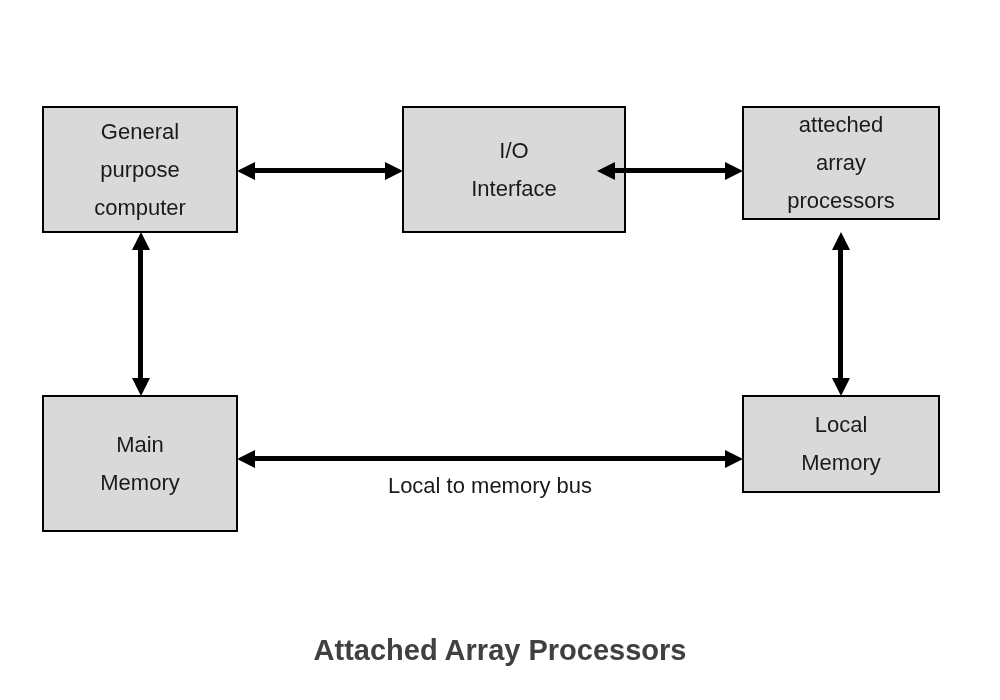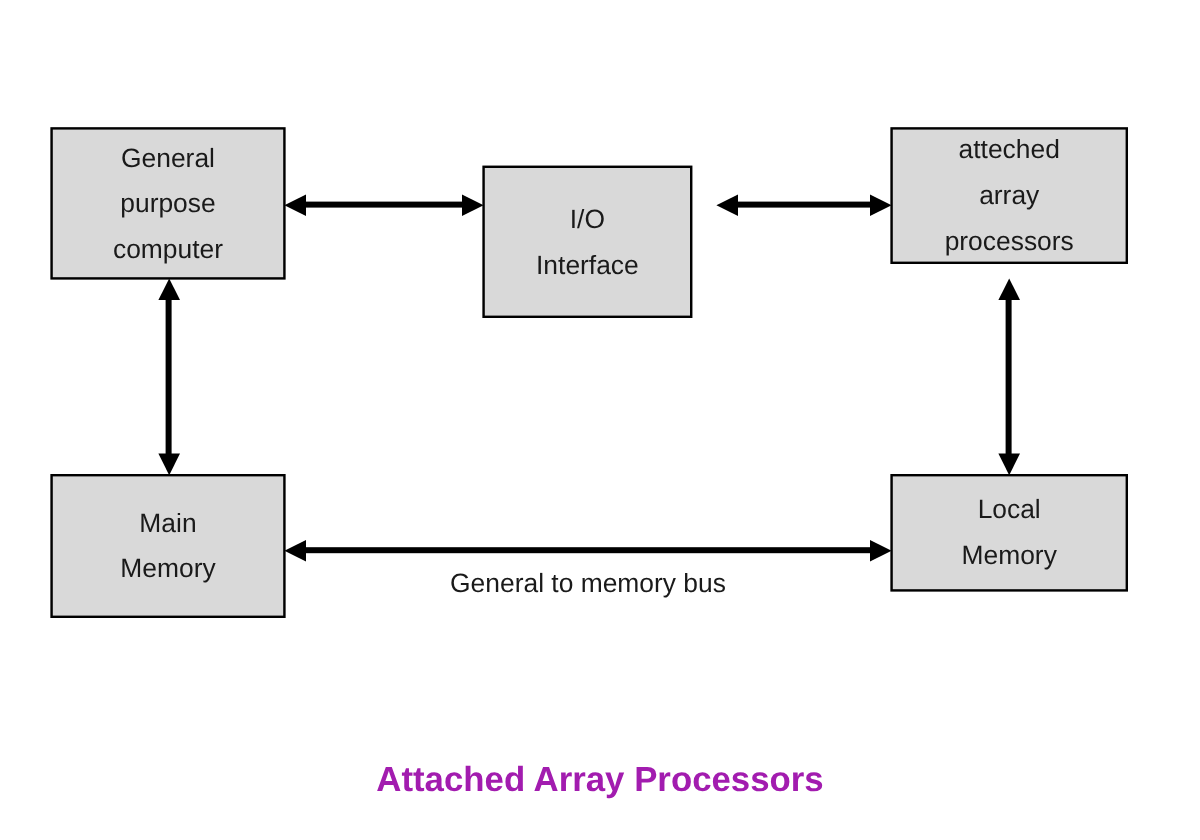--- a/index.html
+++ b/index.html
@@ -72,28 +72,28 @@
   .bus-label-bottom { top: 473px; }
 
   .diagram-title {
     position: absolute;
     left: 0;
     width: 1000px;
     top: 634px;
     text-align: center;
     font-size: 29px;
     font-weight: 700;
-    color: #a21caf;
+    color: #404040;
   }
 
   
   .box-gpc { left: 42px;  top: 106px; width: 196px; height: 127px; }
-  .box-io  { left: 402px; top: 106px; width: 175px; height: 127px; margin-top: 32px; }
+  .box-io  { left: 402px; top: 106px; width: 224px; height: 127px; }
   .box-aap { left: 742px; top: 106px; width: 198px; height: 114px; }
-  .box-mm  { left: 42px;  top: 395px; width: 196px; height: 120px; }
+  .box-mm  { left: 42px;  top: 395px; width: 196px; height: 137px; }
   .box-lm  { left: 742px; top: 395px; width: 198px; height: 98px; }
 
   
   .arrow-gpc-io { left: 238px; top: 168px; width: 164px; }
   .arrow-io-aap { left: 598px; top: 168px; width: 144px; }
   .arrow-gpc-mm { left: 138px; top: 233px; height: 162px; }
   .arrow-aap-lm { left: 838px; top: 233px; height: 162px; }
   .arrow-mm-lm  { left: 238px; top: 456px; width: 504px; }
 </style>
 </head>
@@ -151,17 +151,17 @@
     <span class="line"></span>
     <span class="head-b"></span>
   </div>
 
   <div class="arrow arrow-h arrow-mm-lm">
     <span class="head-a"></span>
     <span class="line"></span>
     <span class="head-b"></span>
   </div>
 
-  <div class="bus-label bus-label-bottom">General to memory bus</div>
+  <div class="bus-label bus-label-bottom">Local to memory bus</div>
 
   <div class="diagram-title">Attached Array Processors</div>
 
 </div>
 
 </body></html>

